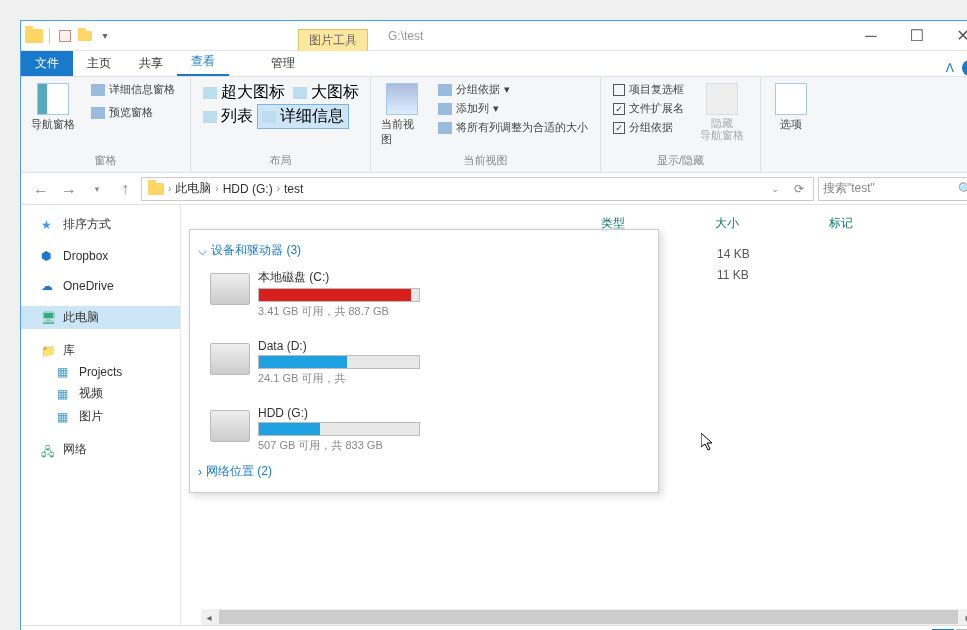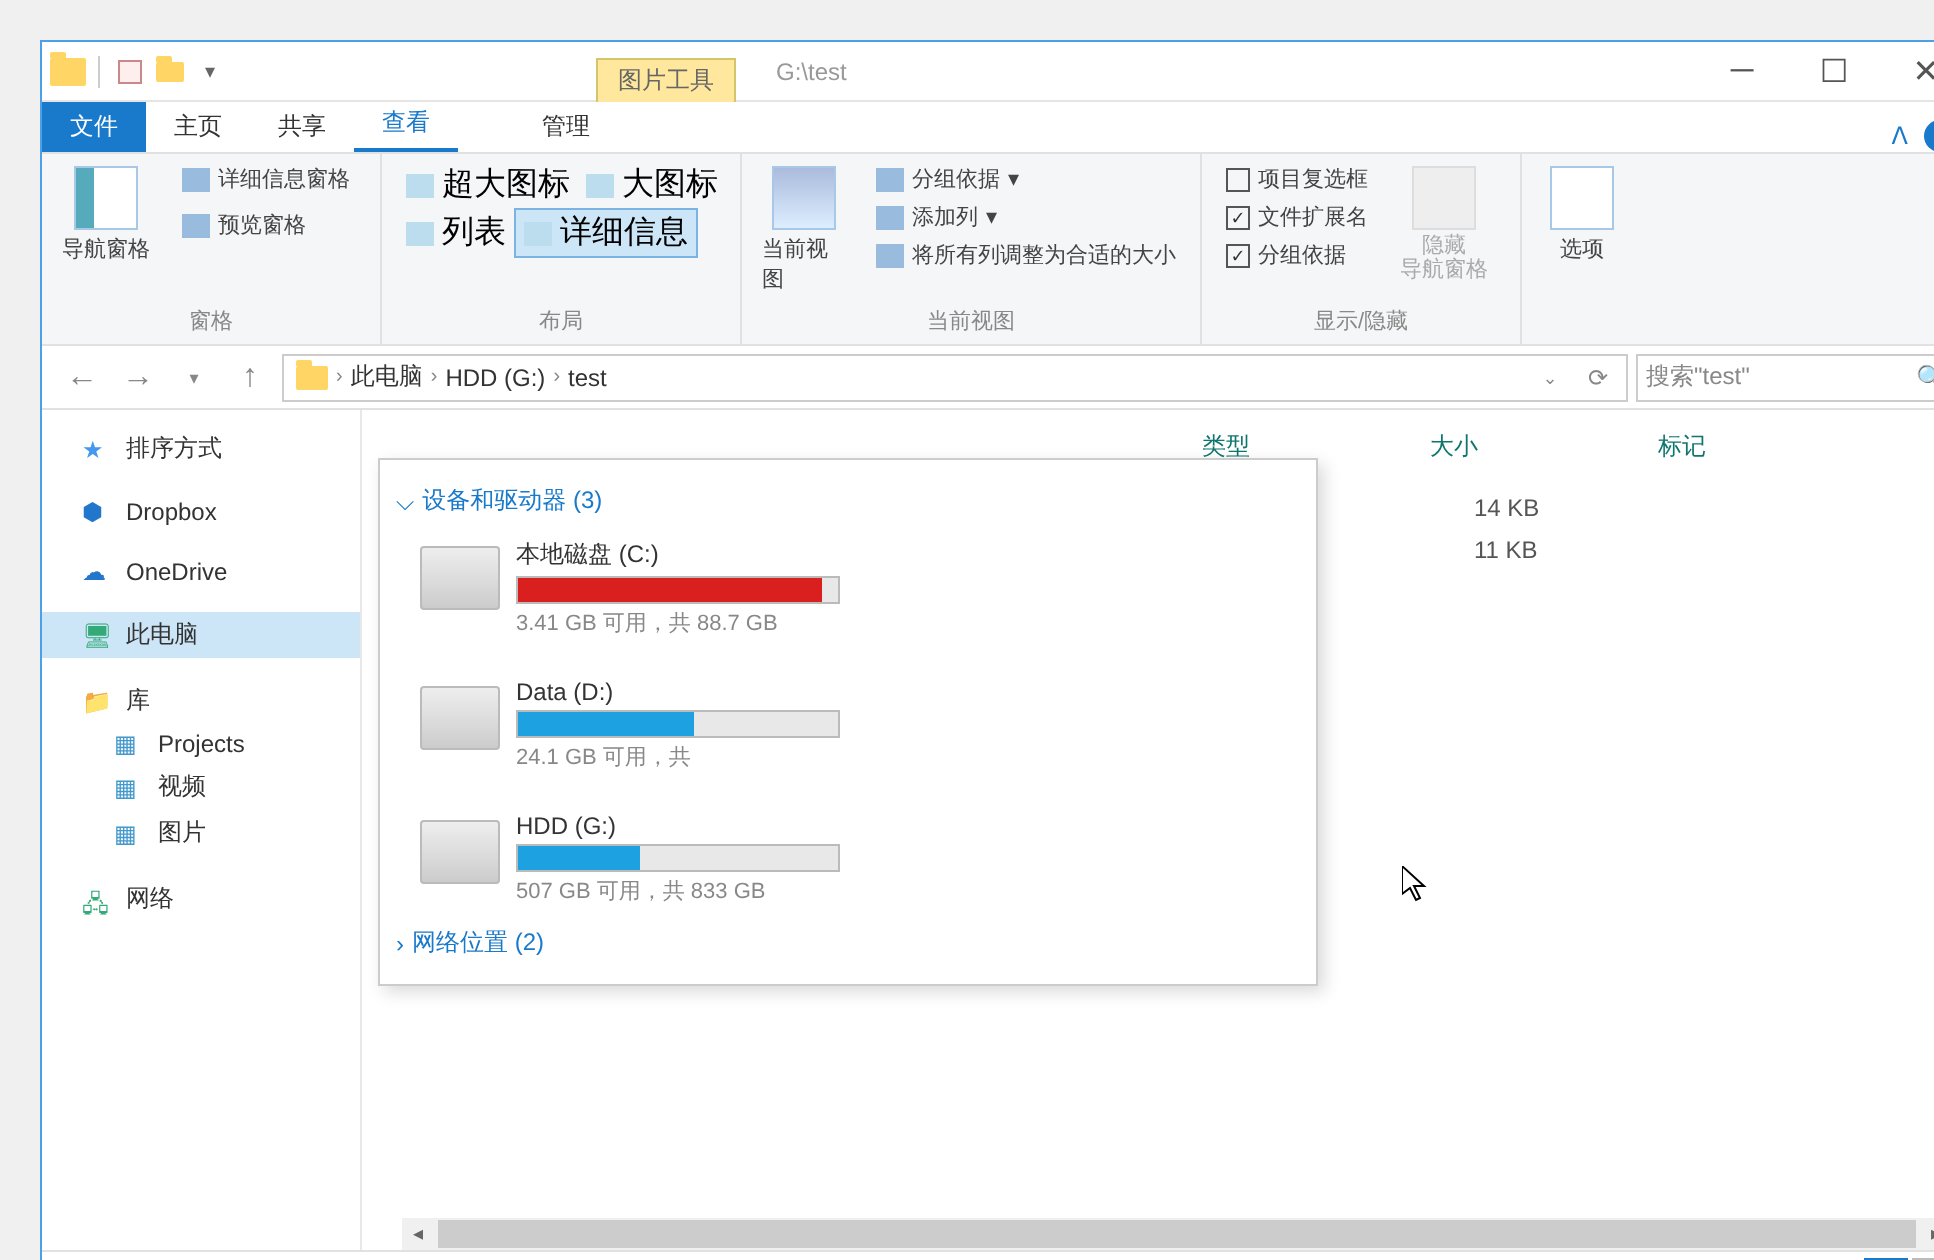--- a/index.html
+++ b/index.html
@@ -42,21 +42,21 @@
 .search-box { width:160px; height:24px; border:1px solid #ccc; display:flex; align-items:center; padding:0 4px; font-size:12px; color:#888; }
 .main { display:flex; height:calc(100% - 30px - 26px - 96px - 32px - 24px); position:relative; }
 .sidebar { width:160px; border-right:1px solid #e8e8e8; padding:8px 0; overflow:auto; }
 .sb-item { display:flex; align-items:center; gap:6px; padding:3px 8px 3px 20px; font-size:12px; color:#333; cursor:pointer; }
 .sb-item.l2 { padding-left:36px; }
 .sb-item.selected { background:#cde6f7; }
 .sb-ico { width:16px; height:14px; display:inline-block; }
 .content { flex:1; position:relative; font-size:13px; }
 .col-headers { position:absolute; top:10px; right:0; display:flex; gap:60px; font-size:12px; color:#4a6; }
 .col-headers span { color:#0f766e; }
-.file-area { position:absolute; left:416px; top:40px; font-size:12px; }
+.file-area { position:absolute; left:396px; top:40px; font-size:12px; }
 .file-row { display:flex; gap:60px; color:#555; padding:2px 0; }
 .popup { position:absolute; left:168px; top:208px; width:470px; background:#fff; border:1px solid #ccc; box-shadow:3px 3px 8px rgba(0,0,0,0.15); padding:8px; font-size:12px; z-index:10; }
 .pop-header { color:#1979ca; padding:4px 0; display:flex; align-items:center; gap:4px; cursor:pointer; }
 .drives { display:flex; flex-wrap:wrap; gap:20px; padding:6px 12px;justify-content:space-between; }
 .drive { display:flex; gap:8px; width:210px; }
 .drive-ico { width:40px; height:32px; background:linear-gradient(#eee,#ccc); border:1px solid #bbb; border-radius:2px; margin-top:4px; position:relative; }
 .drive-info { flex:1; }
 .drive-name { color:#333; margin-bottom:2px; }
 .drive-bar { height:14px; background:#e8e8e8; border:1px solid #bbb; margin-bottom:2px; position:relative; }
 .drive-fill { height:100%; }

